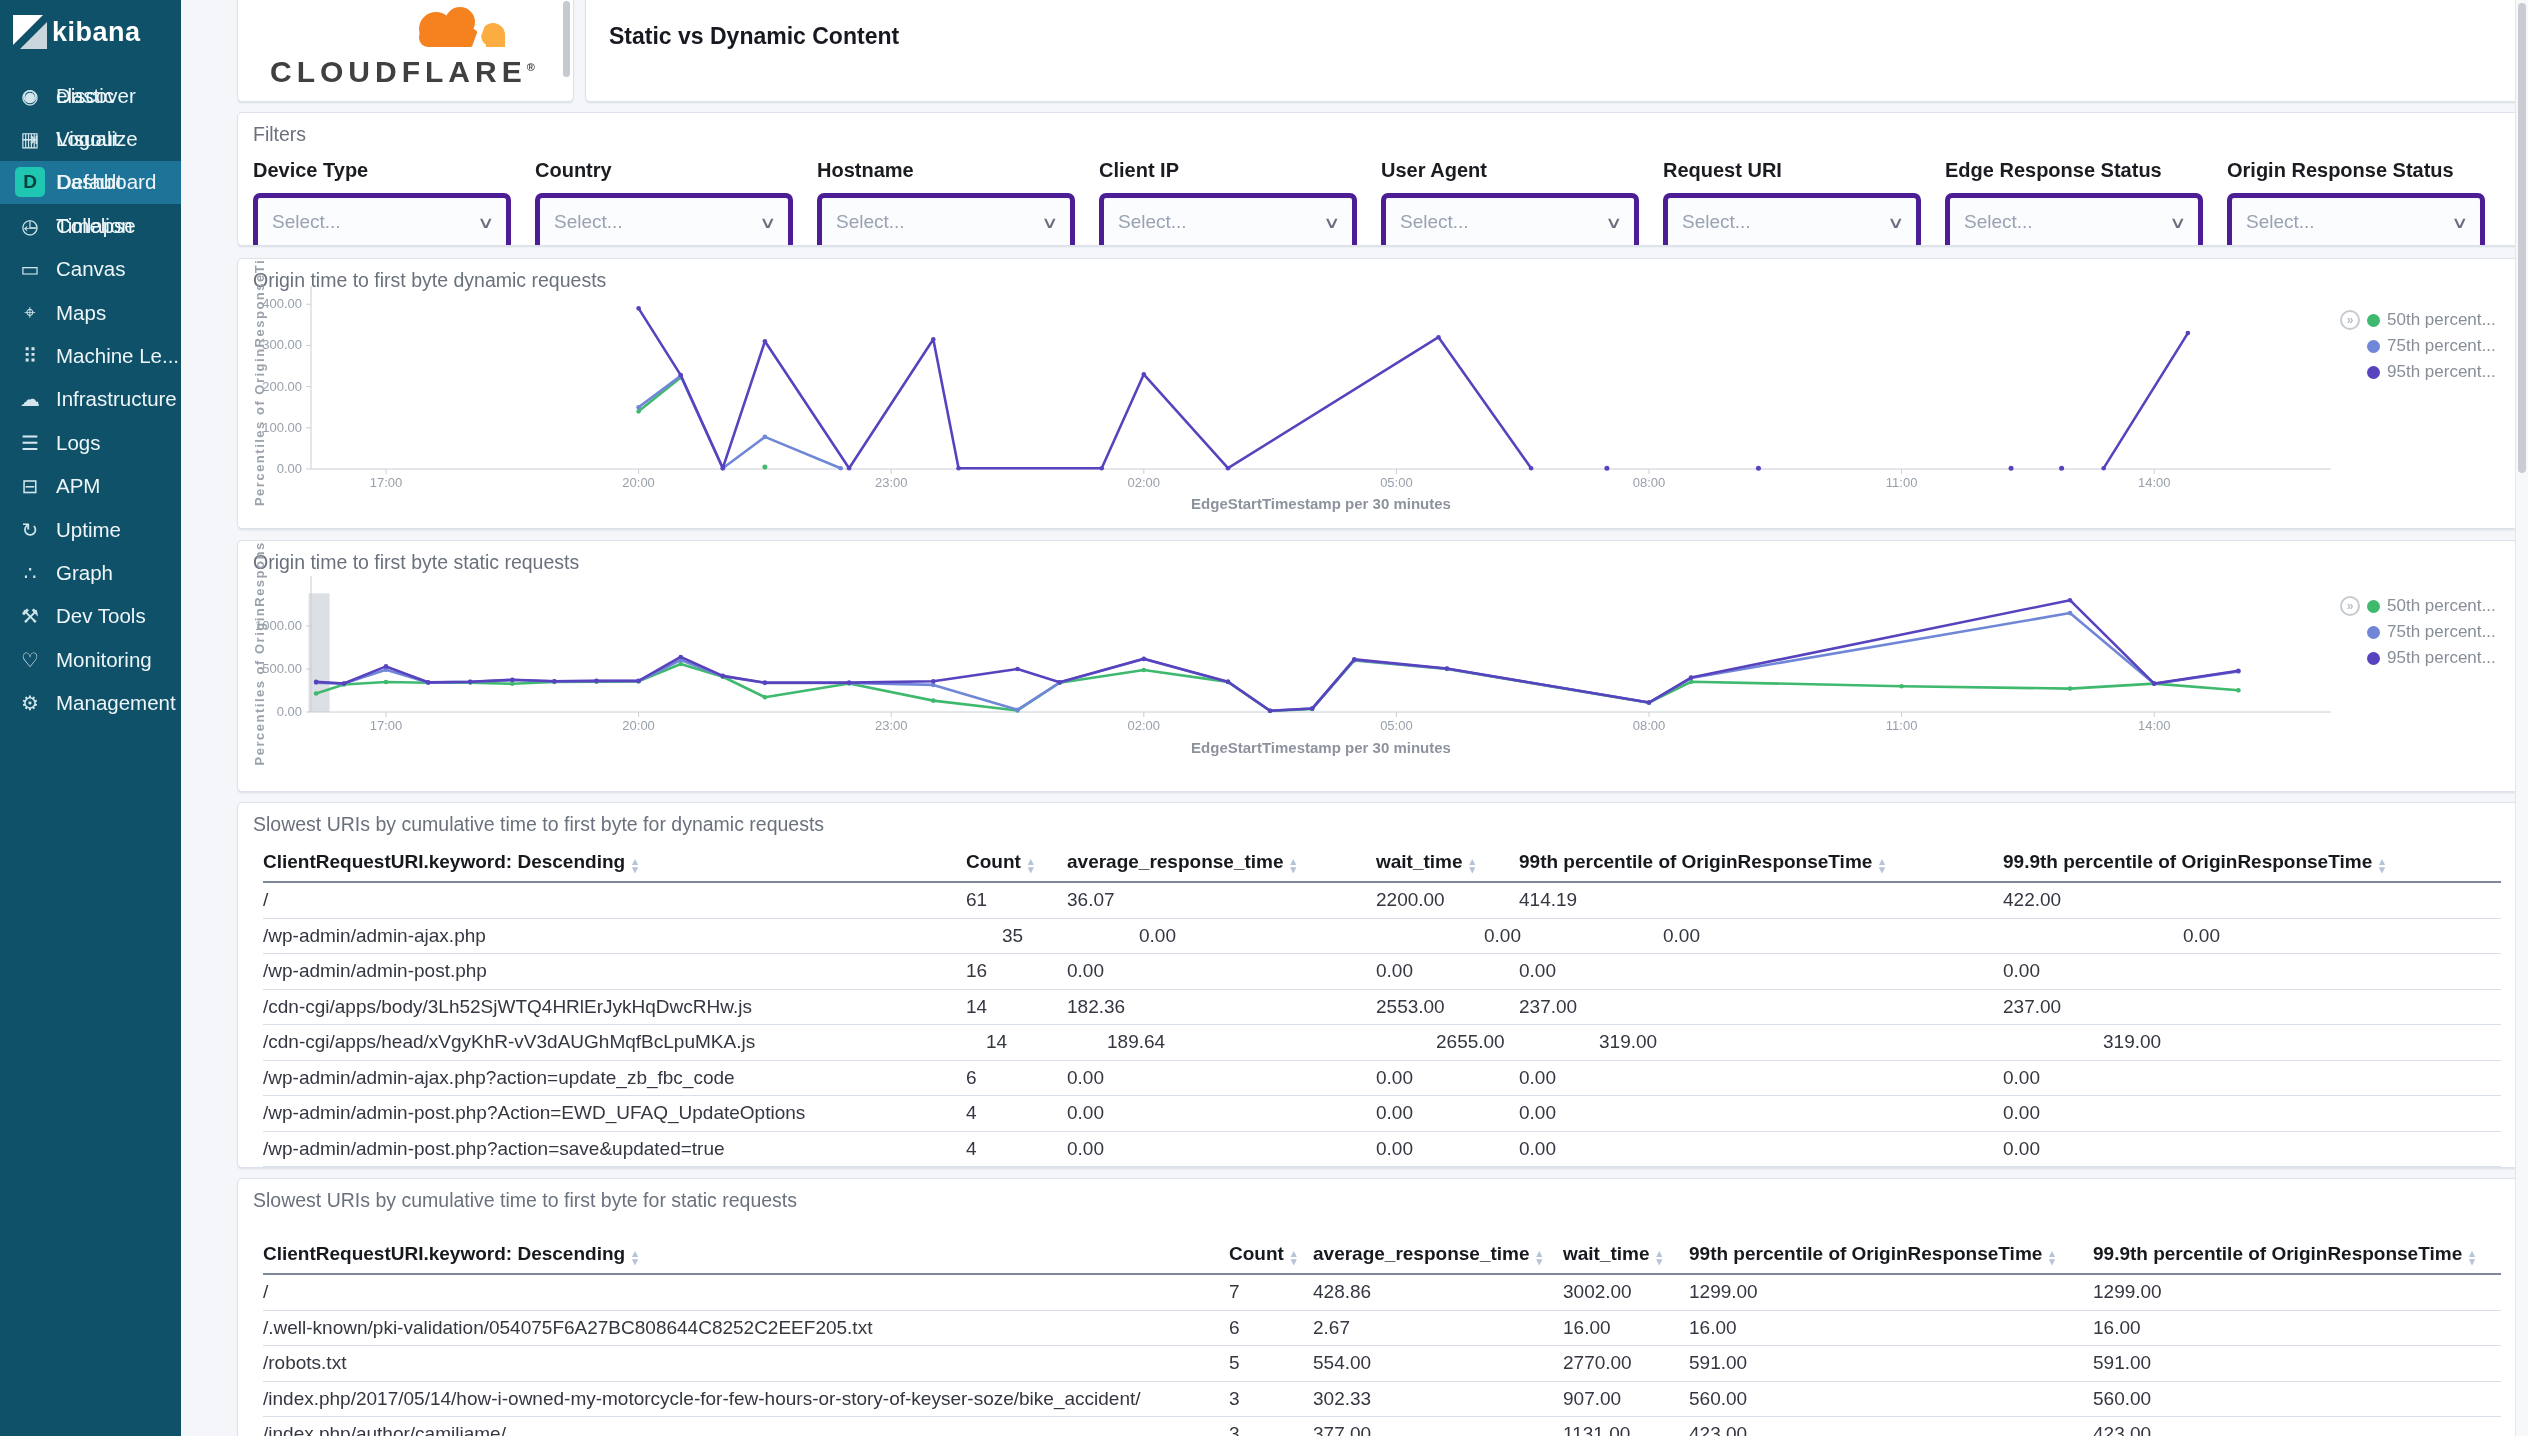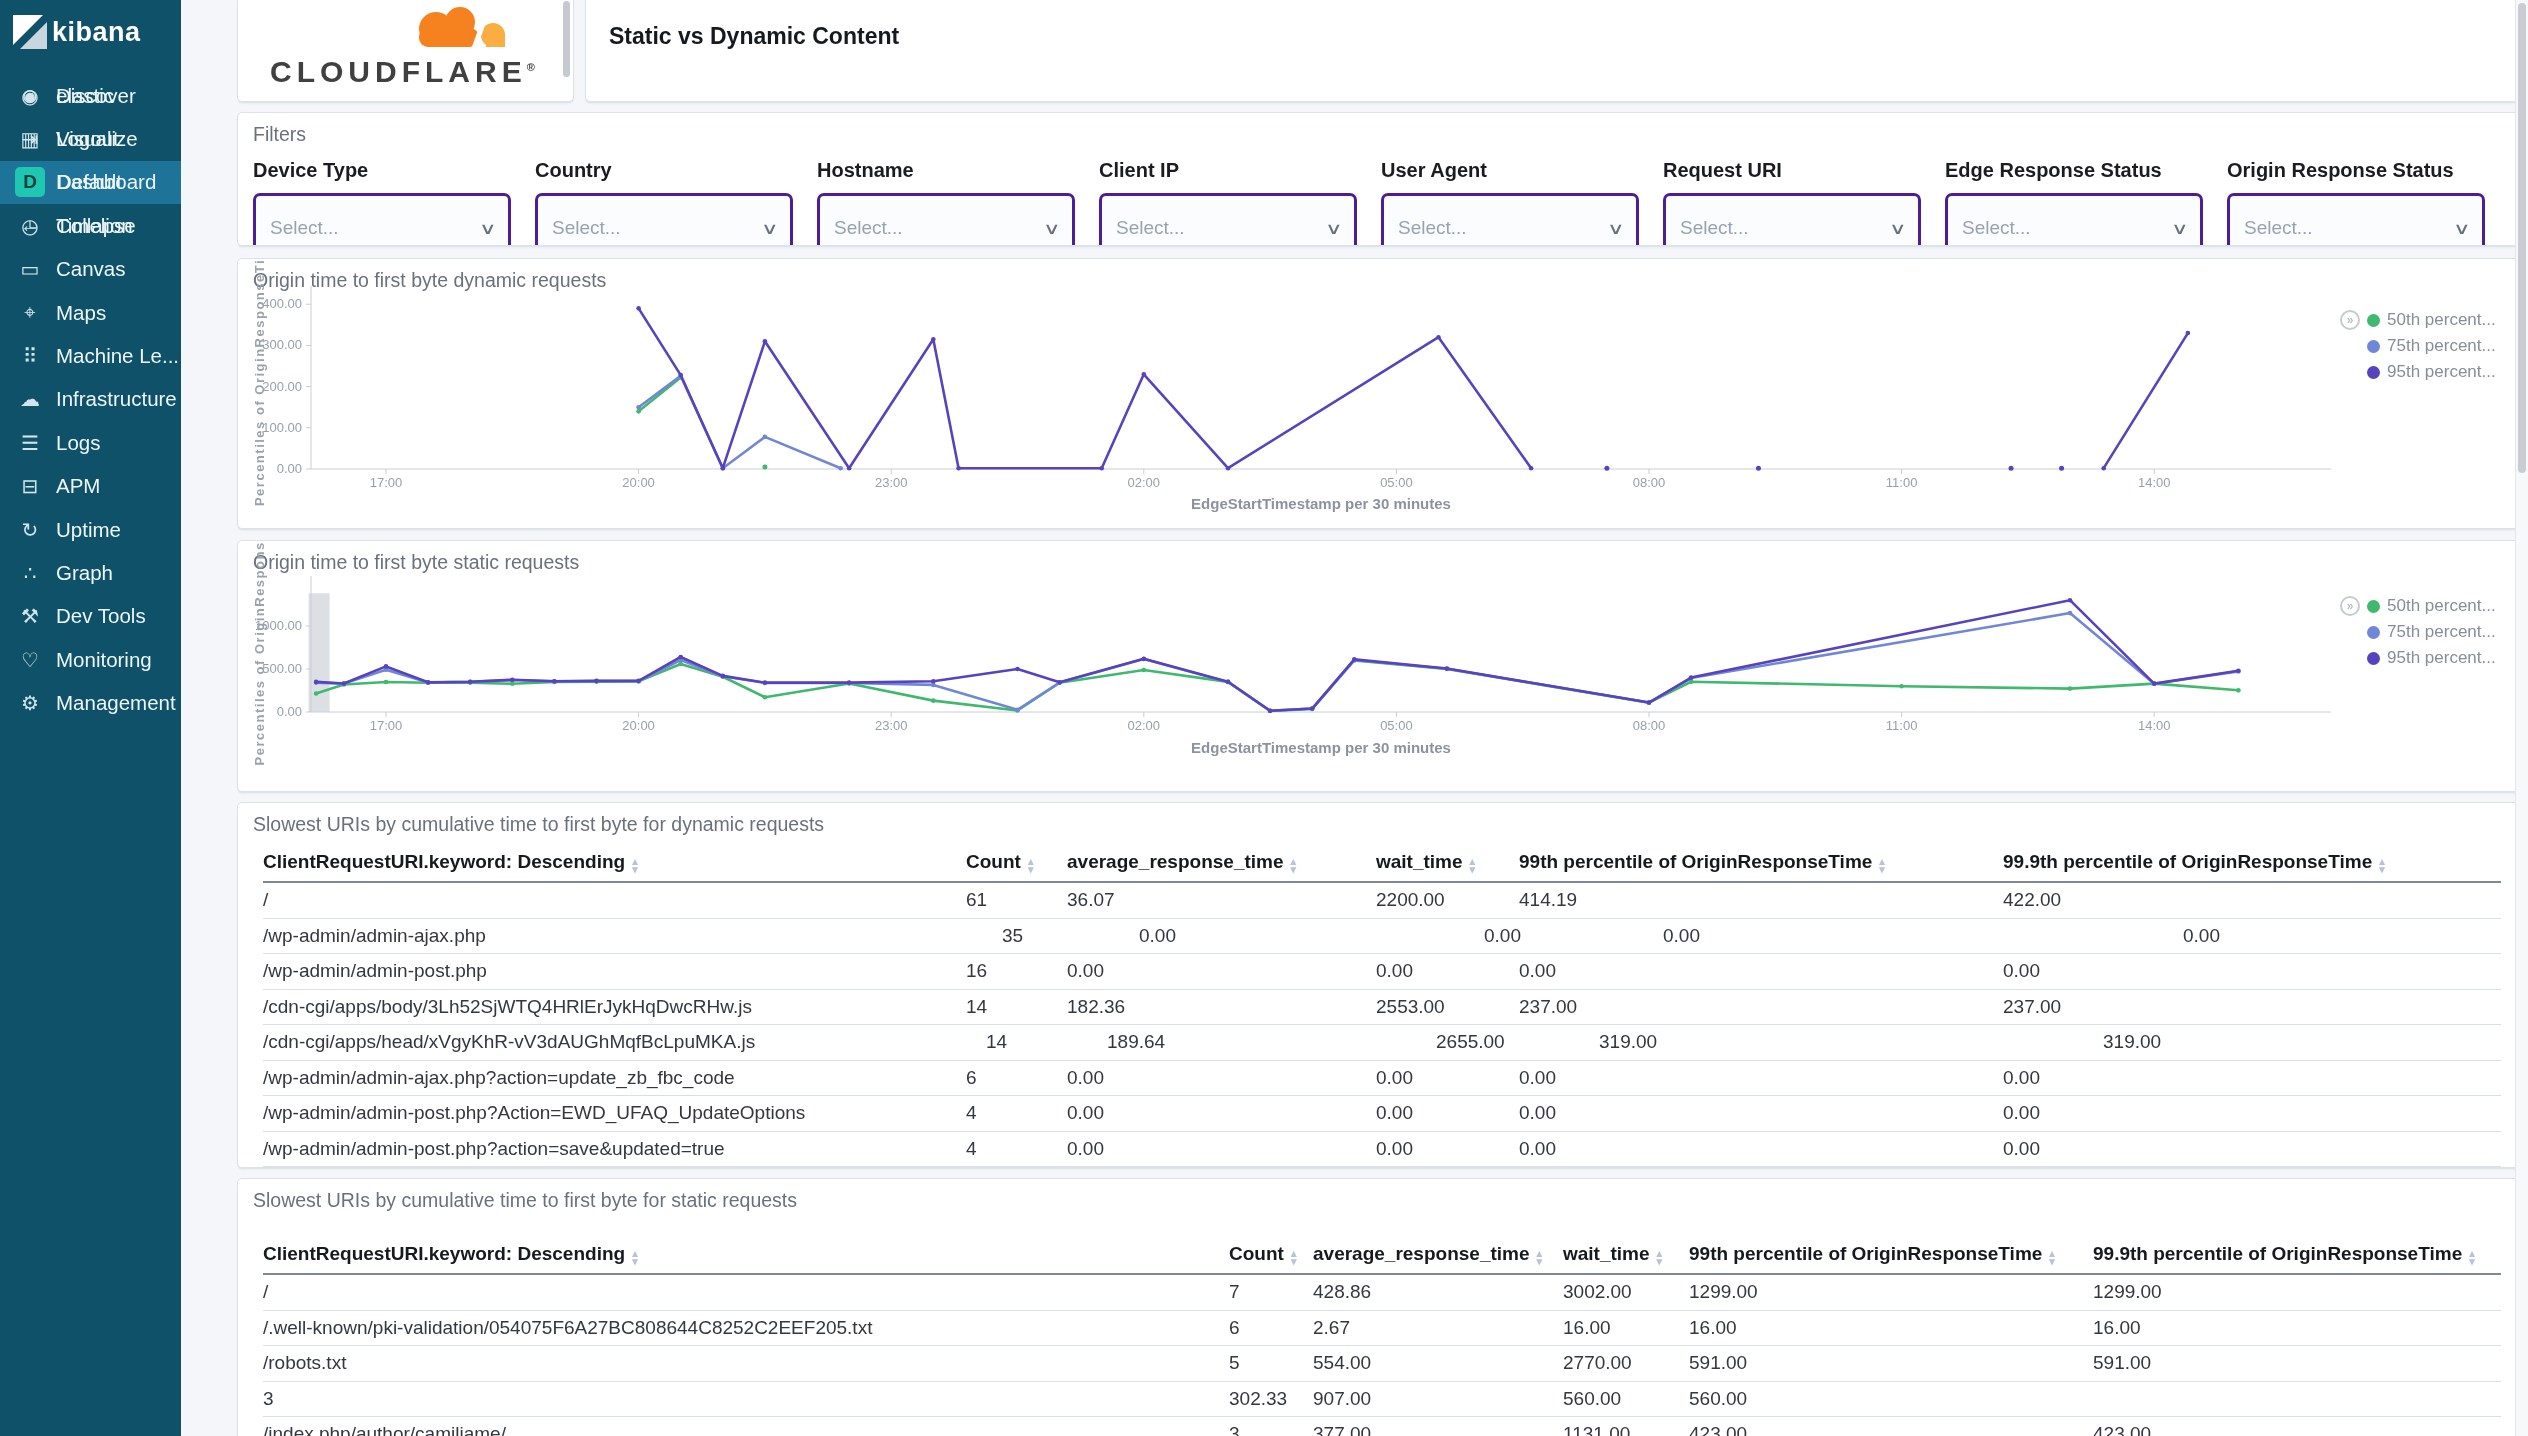--- a/index.html
+++ b/index.html
@@ -33,22 +33,22 @@
   
   .cf-cloud{position:absolute;left:158px;top:4px}
   .cf-word{position:absolute;left:32px;top:60px;font-size:30px;font-weight:bold;letter-spacing:5px;color:#404041;white-space:nowrap}
   .cf-word sup{font-size:11px;letter-spacing:0}
   .panel-scroll{position:absolute;right:3px;top:6px;width:7px;height:76px;background:#c5cad1;border-radius:4px}
   .dash-title{position:absolute;left:23px;top:28px;font-size:23px;font-weight:bold;color:#16191f}
   
   .f-row{position:absolute;left:15px;top:46px;display:flex}
   .f-col{width:258px;margin-right:24px}
   .f-label{font-size:20px;font-weight:bold;color:#1a1c21;margin-bottom:11px;white-space:nowrap}
-  .f-select{height:48px;background:#fbfcfe;border:3px solid #4c1d95;border-radius:7px;display:flex;
-    align-items:center;justify-content:space-between;padding:8px 14px;box-shadow:inset 0 1px 2px rgba(0,0,0,.03);cursor:pointer}
+  .f-select{height:48px;background:#fbfcfe;border:5px solid #4c1d95;border-radius:7px;display:flex;
+    align-items:center;justify-content:space-between;padding:0 14px;box-shadow:inset 0 1px 2px rgba(0,0,0,.03);cursor:pointer}
   .f-ph{color:#98a2b3;font-size:19px}
   .f-chev{color:#69707d;font-size:16px;transform:scaleX(1.5)}
   
   svg.chart{position:absolute;left:0;top:0}
   svg.chart .tick{font-size:13px;fill:#98a0ab;font-family:"Liberation Sans",sans-serif}
   svg.chart .xlabel{font-size:15px;font-weight:bold;fill:#8d939e;font-family:"Liberation Sans",sans-serif}
   svg.chart .ylabel{font-size:13px;font-weight:bold;fill:#9aa2ab;letter-spacing:1.5px;font-family:"Liberation Sans",sans-serif}
   .chart-legend{position:absolute;left:2102px;top:48px}
   #panel-chart2 .chart-legend{top:52px}
   .lg-row{display:flex;align-items:center;height:26px;cursor:pointer}
@@ -650,20 +650,21 @@
       </div>
       <div class="t-row" style="grid-template-columns: 966px 84px 250px 126px 404px auto;">
         <div class="t-cell">/robots.txt</div>
         <div class="t-cell">5</div>
         <div class="t-cell">554.00</div>
         <div class="t-cell">2770.00</div>
         <div class="t-cell">591.00</div>
         <div class="t-cell">591.00</div>
       </div>
       <div class="t-row" style="grid-template-columns: 966px 84px 250px 126px 404px auto;">
+        <div class="t-cell">/index.php/2017/05/14/how-i-owned-my-motorcycle-for-few-hours-or-story-of-keyser-soze/bike_accident/</div>
         <div class="t-cell">3</div>
         <div class="t-cell">302.33</div>
         <div class="t-cell">907.00</div>
         <div class="t-cell">560.00</div>
         <div class="t-cell">560.00</div>
       </div>
       <div class="t-row" style="grid-template-columns: 966px 84px 250px 126px 404px auto;">
         <div class="t-cell">/index.php/author/camiliame/</div>
         <div class="t-cell">3</div>
         <div class="t-cell">377.00</div>

